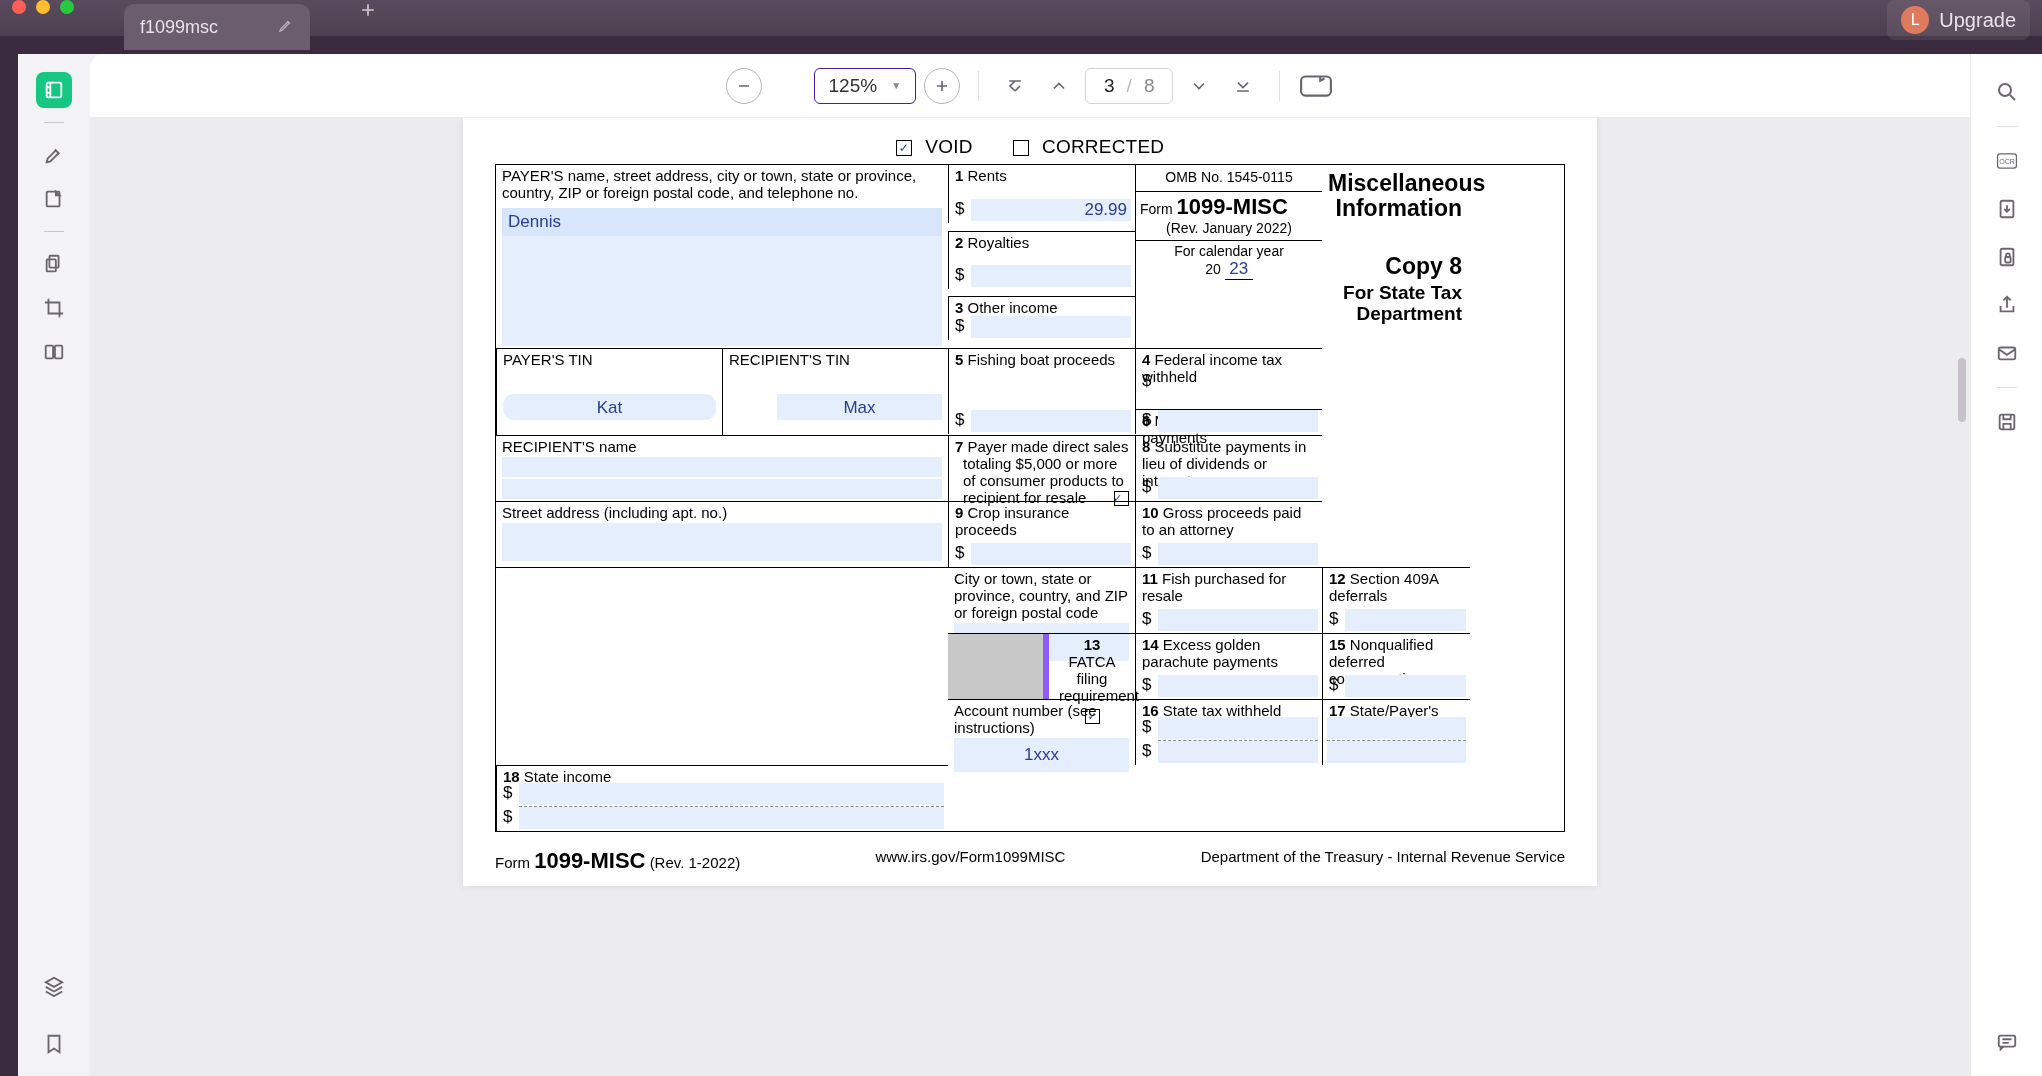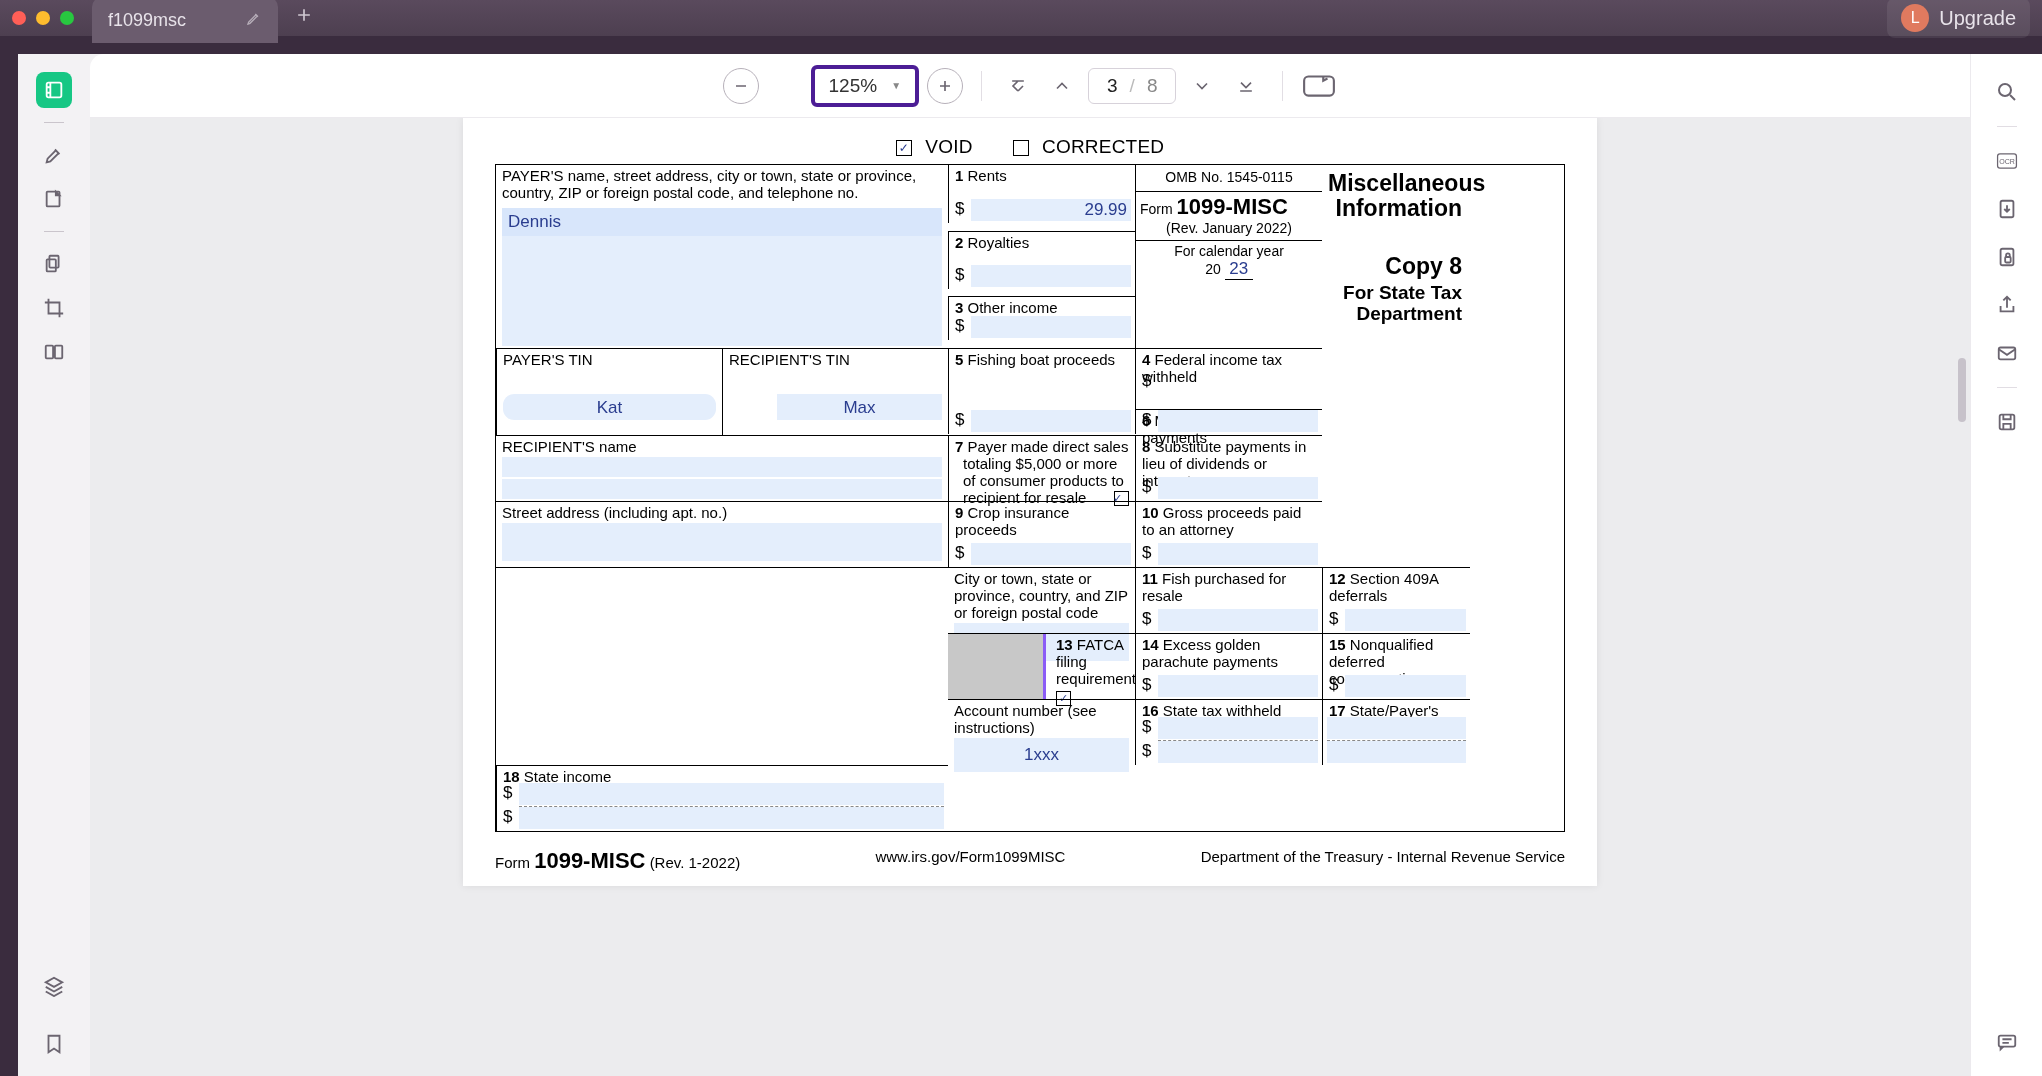--- a/index.html
+++ b/index.html
@@ -1,20 +1,20 @@
 <!DOCTYPE html>
 <html><head>
 <meta charset="utf-8">
 <style>
   * { box-sizing: border-box; margin: 0; padding: 0; }
   html, body { height: 100%; font-family: -apple-system, BlinkMacSystemFont, "Segoe UI", Arial, sans-serif; }
   body { background: #3a2c3e; overflow: hidden; }
 
   
-  .titlebar { height: 36px; background: linear-gradient(#5a4a5d,#4d3f50); display:flex; align-items:center; padding:0 12px; position:relative; }
+  .titlebar { height: 36px; background: linear-gradient(#5a4a5d,#4d3f50); display:flex; align-items:flex-start; padding:0 12px; position:relative;gap:32px; }
   .traffic { display:flex; gap:10px; margin-right:18px; }
   .tdot { width:14px; height:14px; border-radius:50%; }
   .tdot.red{background:#ff5f57;} .tdot.yel{background:#febc2e;} .tdot.grn{background:#28c840;}
   .tab { display:flex; align-items:center; background:#6b5c6e; border-radius:10px 10px 0 0; padding:8px 16px; margin-top:4px; height:46px; gap:60px; color:#e8e3ea; font-size:18px; position:relative;}
   .tab .edit-ic { opacity:.6; }
   .plus-ic { margin-left:16px; color:#cfc7d1; font-size:22px; }
   .spacer { flex:1; }
   .upg { display:flex; align-items:center; gap:10px; color:#e8e3ea; font-size:20px; background:rgba(255,255,255,.08); padding:6px 14px; border-radius:8px;}
   .upg .av { width:28px;height:28px;border-radius:50%;background:#e07a5f;color:#fff;display:flex;align-items:center;justify-content:center;font-size:16px;}
 
@@ -25,21 +25,21 @@
   .leftrail .ico { width:36px; height:36px; border-radius:8px; display:flex; align-items:center; justify-content:center; color:#6b6570; }
   .leftrail .ico.active { background:#16c784; color:#fff; }
   .leftrail .sep { width:20px;height:1px;background:#cac5cc; margin:6px 0;}
   .leftrail .bottom { margin-top:auto; margin-bottom:14px; display:flex;flex-direction:column;gap:22px;align-items:center;}
   .ico svg { width:22px;height:22px; }
 
   .center { flex:1; display:flex; flex-direction:column; background:#fff; border-top-left-radius:14px; overflow:hidden; position:relative;}
   .toolbar { height:64px; display:flex; align-items:center; justify-content:center; gap:8px; border-bottom:1px solid #eceaee; }
   .tbtn { width:36px;height:36px;border-radius:50%;display:flex;align-items:center;justify-content:center;border:1.5px solid #b7b1ba;color:#6b6570;cursor:pointer; background:transparent;}
   .tbtn.plain{border:none;}
-  .zoombox { border:4px solid #4c1d95; border-radius:6px; padding:6px 14px; display:flex;align-items:center;gap:14px;font-size:19px;color:#333;margin-left:44px;}
+  .zoombox { border:1px solid #4c1d95; border-radius:6px; padding:6px 14px; display:flex;align-items:center;gap:14px;font-size:19px;color:#333;margin-left:44px;}
   .zoombox .chev { font-size:10px;color:#888;}
   .navsep { width:1px;height:30px;background:#e2dee4; margin:0 10px;}
   .tico{width:20px;height:20px;}
   .pagebox{border:1px solid #d7d2da;border-radius:6px;padding:6px 18px;font-size:19px;display:flex;gap:12px;align-items:center;}
   .pagebox .cur{color:#222;} .pagebox .sep2{color:#bbb;} .pagebox .tot{color:#888;}
   .present{width:34px;height:26px;}
 
   .rightrail { width:72px; background:#fff; display:flex;flex-direction:column;align-items:center;padding-top:18px;gap:8px;border-left:1px solid #eceaee;}
   .rightrail .ico{width:40px;height:40px;display:flex;align-items:center;justify-content:center;color:#6b6570;}
   .rightrail .ico.search svg{width:24px;height:24px;}
@@ -336,21 +336,21 @@
               <div class="moneyF"></div>
           </div>
           <div class="cell" style="height:66px;">
             <div class="lbl"><b>12</b> <span>Section 409A deferrals</span></div>
             <span class="money">$</span>
               <div class="moneyF"></div>
           </div>
 
           <div class="cell rowstart" style="height:66px;padding:0;display:flex;">
             <div class="gray" style="flex:1;"></div>
-            <div style="width:92px;border-left:3px solid #8b5cf6;padding:2px 10px;text-align:left;">
+            <div style="width:92px;border-left:6px solid #8b5cf6;padding:2px 10px;text-align:center;">
               <div class="lbl"><b>13</b> <span>FATCA filing requirement</span></div>
               <span class="ck2" style="margin-top:4px;">✓</span>
             </div>
           </div>
           <div class="cell" style="height:66px;">
             <div class="lbl"><b>14</b> <span>Excess golden parachute payments</span></div>
             <span class="money">$</span>
               <div class="moneyF"></div>
           </div>
           <div class="cell" style="height:66px;">

